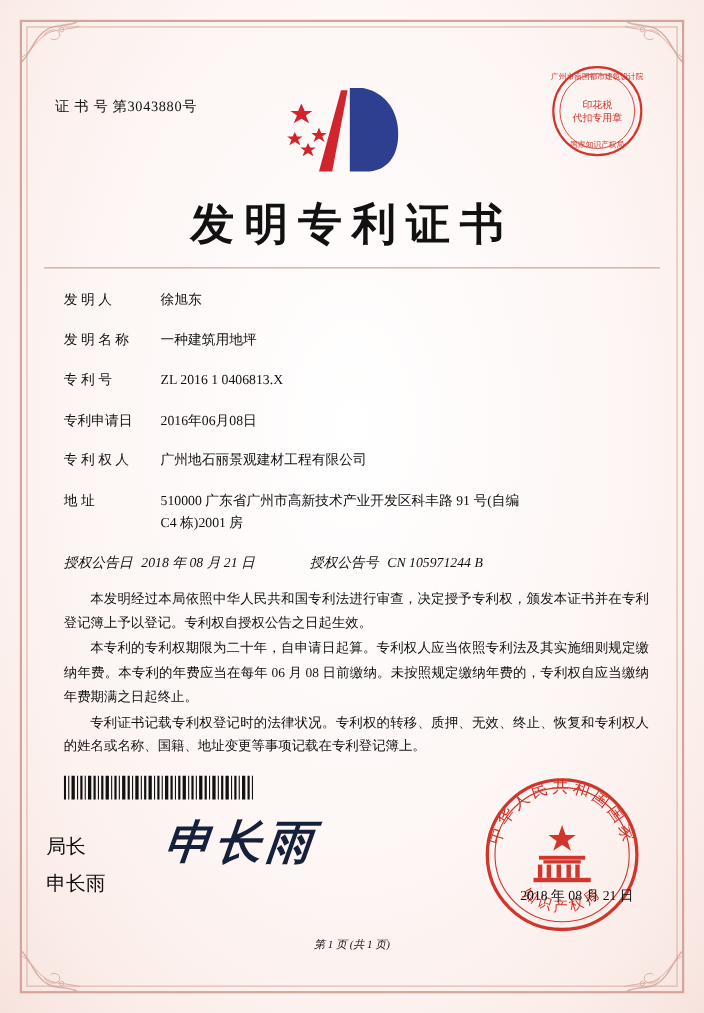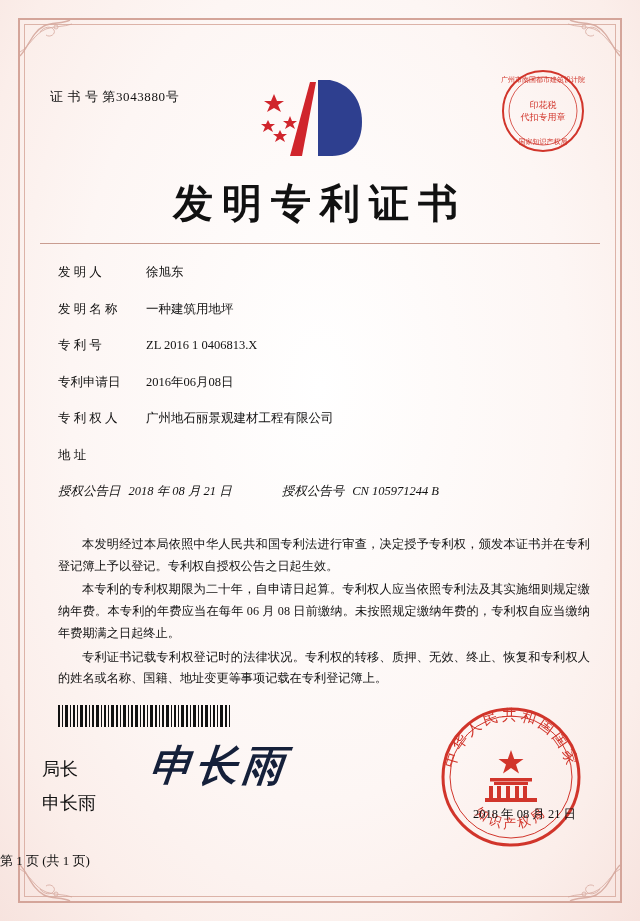--- a/index.html
+++ b/index.html
@@ -61,21 +61,21 @@
     left: 258px;
     top: 72px;
     width: 120px;
     height: 92px;
   }
   .logo svg { width: 100%; height: 100%; display: block; }
 
   .red-seal {
     position: absolute;
     right: 54px;
-    top: 68px;
+    top: 58px;
     width: 86px;
     height: 86px;
     text-align: center;
   }
   .red-seal svg { width: 100%; height: 100%; display: block; }
 
   .title {
     position: absolute;
     top: 176px;
     left: 0;
@@ -191,22 +191,24 @@
     top: 806px;
     font-size: 12.5px;
     color: #111;
   }
 
   .page-no {
     position: absolute;
     left: 0;
     width: 100%;
     top: 852px;
-    font-size: 13px;
-    color: #111;
+    text-align: center;
+    font-size: 10px;
+    color: #111;
+    font-style: italic;
   }
 </style>
 </head>
 <body>
 
 <div class="page">
 
   <div class="frame-outer"></div>
   <div class="frame-inner"></div>
 
@@ -298,20 +300,22 @@
     </div>
 
     <div class="row">
       <div class="label">专 利 权 人</div>
       <div class="value">广州地石丽景观建材工程有限公司</div>
     </div>
 
     <div class="row">
       <div class="label">地        址</div>
       <div class="value">
+        <span>510000  广东省广州市高新技术产业开发区科丰路 91 号(自编</span>
+        <span class="line2">C4 栋)2001 房</span>
       </div>
     </div>
 
     <div class="row row-split">
       <div class="half">
         <span class="label-s">授权公告日</span>
         <span class="value-s">2018 年 08 月 21 日</span>
       </div>
       <div class="half second">
         <span class="label-s">授权公告号</span>

